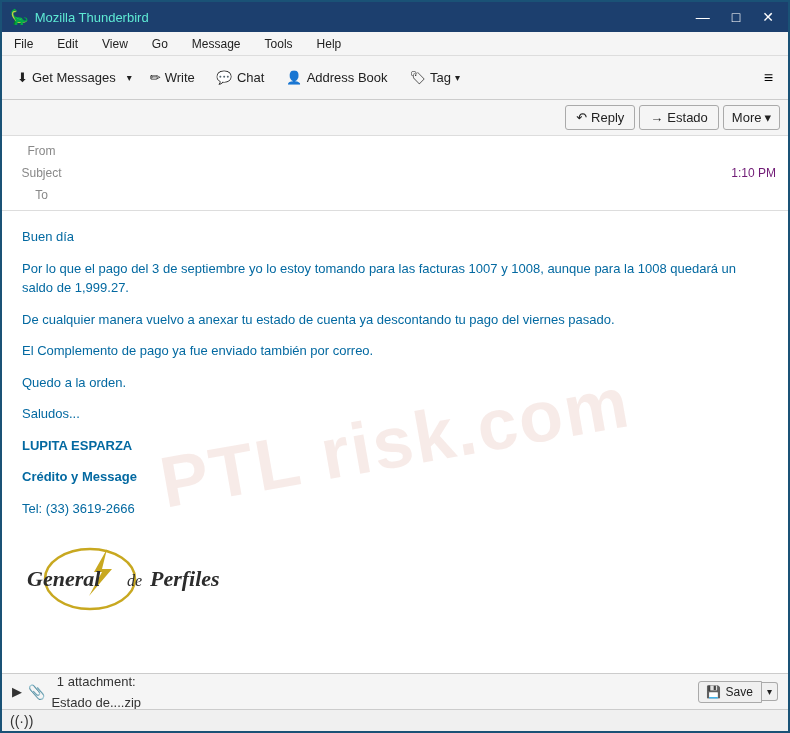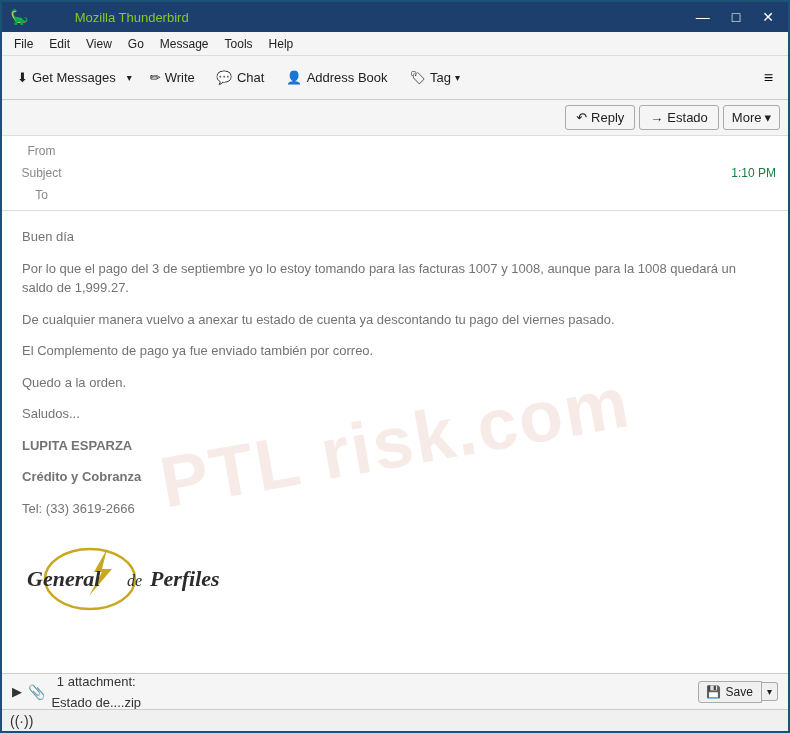--- a/index.html
+++ b/index.html
@@ -31,22 +31,21 @@
       height: 30px;
       justify-content: space-between;
     }
     .title-bar-left {
       display: flex;
       align-items: center;
       gap: 6px;
     }
     .title-bar-title {
       font-size: 13px;
-      color: #84cc16;
-      margin-left: 40px;
+      color: #5eead4;
     }
     .title-bar-controls {
       display: flex;
       gap: 10px;
       align-items: center;
     }
     .title-btn {
       color: white;
       font-size: 14px;
       cursor: pointer;
@@ -54,21 +53,21 @@
       border: none;
       padding: 2px 6px;
     }
 
     
     .menu-bar {
       background: #f5f5f5;
       display: flex;
       align-items: center;
       padding: 2px 6px;
-      gap: 4px;
+      gap: 12px;
       border-bottom: 1px solid #ddd;
       height: 24px;
     }
     .menu-item {
       padding: 2px 6px;
       font-size: 12px;
       cursor: pointer;
       color: #222;
     }
 
@@ -188,38 +187,38 @@
       font-size: 12px;
       flex-shrink: 0;
       text-align: center;
     }
     .email-field-value {
       color: #333;
       font-size: 13px;
     }
     .email-field-time {
       margin-left: auto;
-      color: #15803d;
+      color: #701a75;
       font-size: 12px;
     }
 
     
     .email-body {
       flex: 1;
       overflow-y: auto;
       padding: 16px 20px;
       background: #fff;
       position: relative;
     }
 
     .email-body p {
       margin-bottom: 12px;
       line-height: 1.5;
       font-size: 13px;
-      color: #737373;
+      color: #0369a1;
     }
 
     .watermark {
       position: absolute;
       top: 50%;
       left: 50%;
       transform: translate(-50%, -50%) rotate(-10deg);
       font-size: 72px;
       font-weight: bold;
       color: rgba(200, 120, 100, 0.15);
@@ -433,21 +432,21 @@
     <p class="body-text">De cualquier manera vuelvo a anexar tu estado de cuenta ya descontando tu pago del viernes pasado.</p>
 
     <p class="body-text">El Complemento de pago ya fue enviado también por correo.</p>
 
     <p class="body-text">Quedo a la orden.</p>
 
     <p class="body-text">Saludos...</p>
 
     <p class="name-title">LUPITA ESPARZA</p>
 
-    <p class="dept-title">Crédito y Cobranza</p>
+    <p class="dept-title">Crédito y Message</p>
 
     <p class="tel-line"><span>Tel: </span><span>(33) 3619-2666</span></p>
 
     <div class="logo-area">
       <svg class="logo-svg" viewBox="0 0 220 80" xmlns="http://www.w3.org/2000/svg">
 
         <ellipse cx="68" cy="45" rx="45" ry="30" fill="none" stroke="#c8a820" stroke-width="2.5"></ellipse>
 
         <polygon points="85,15 72,38 80,38 67,62 90,35 80,35" fill="#c8a820"></polygon>
 

